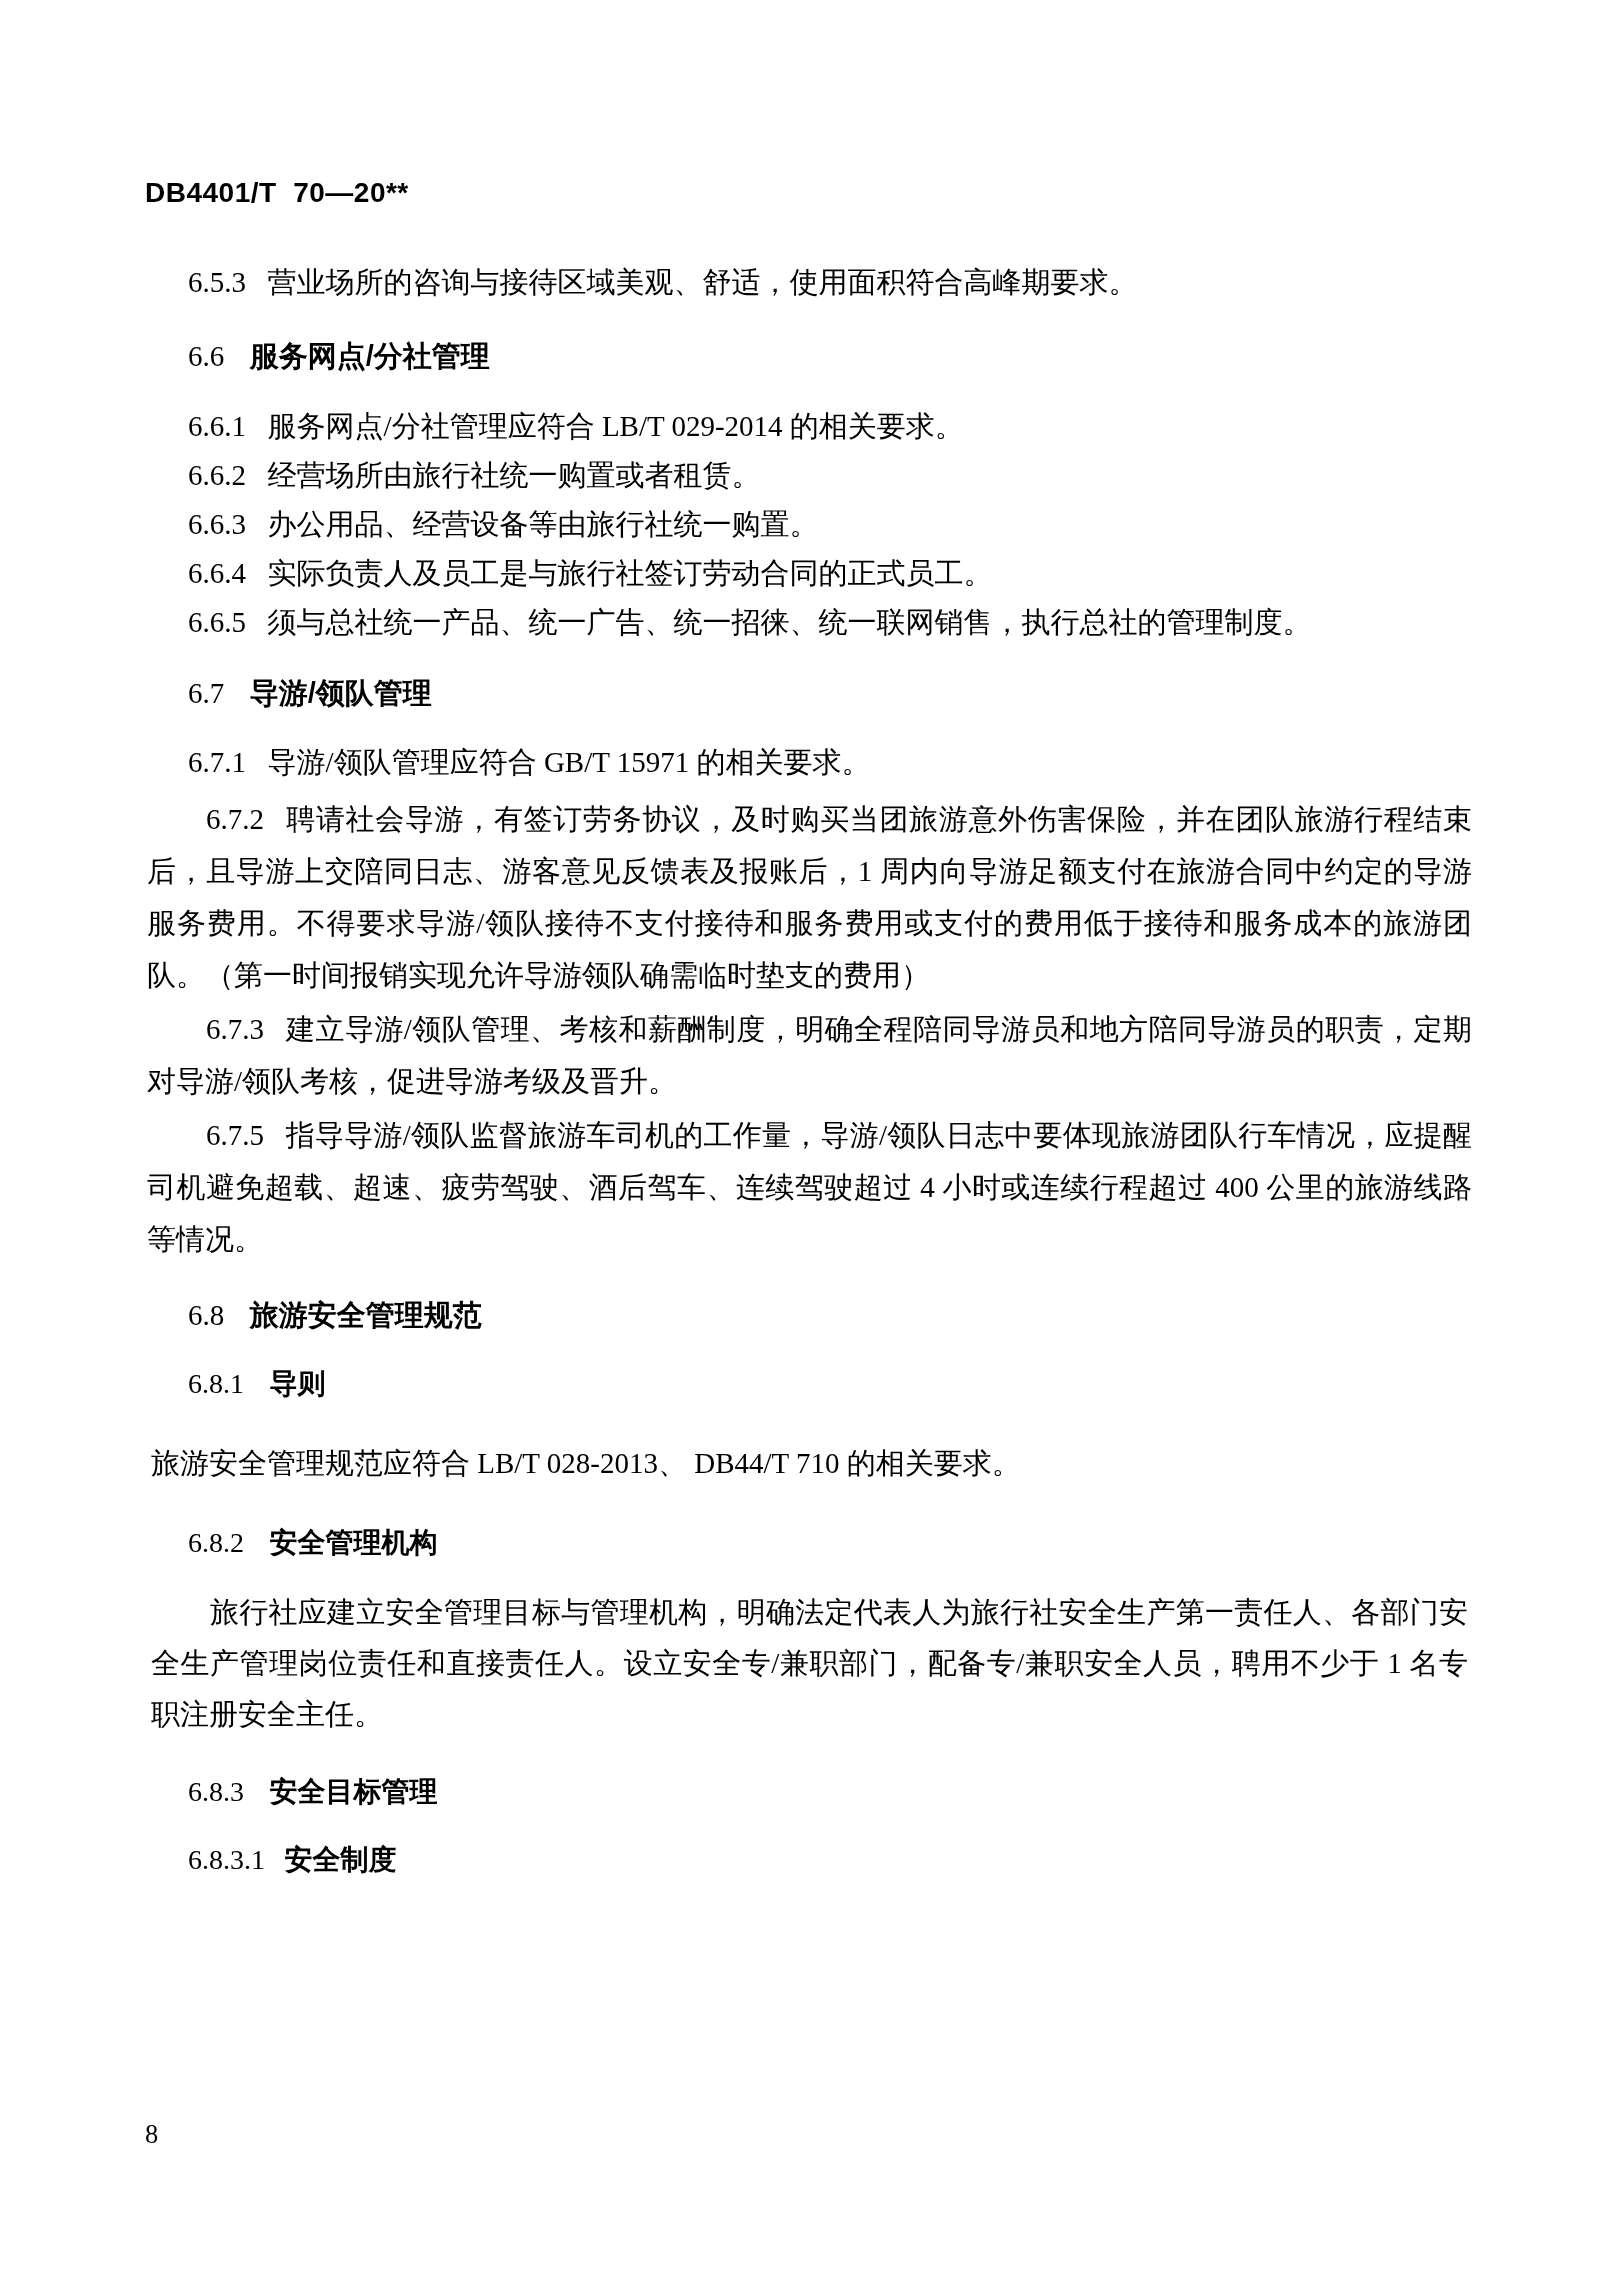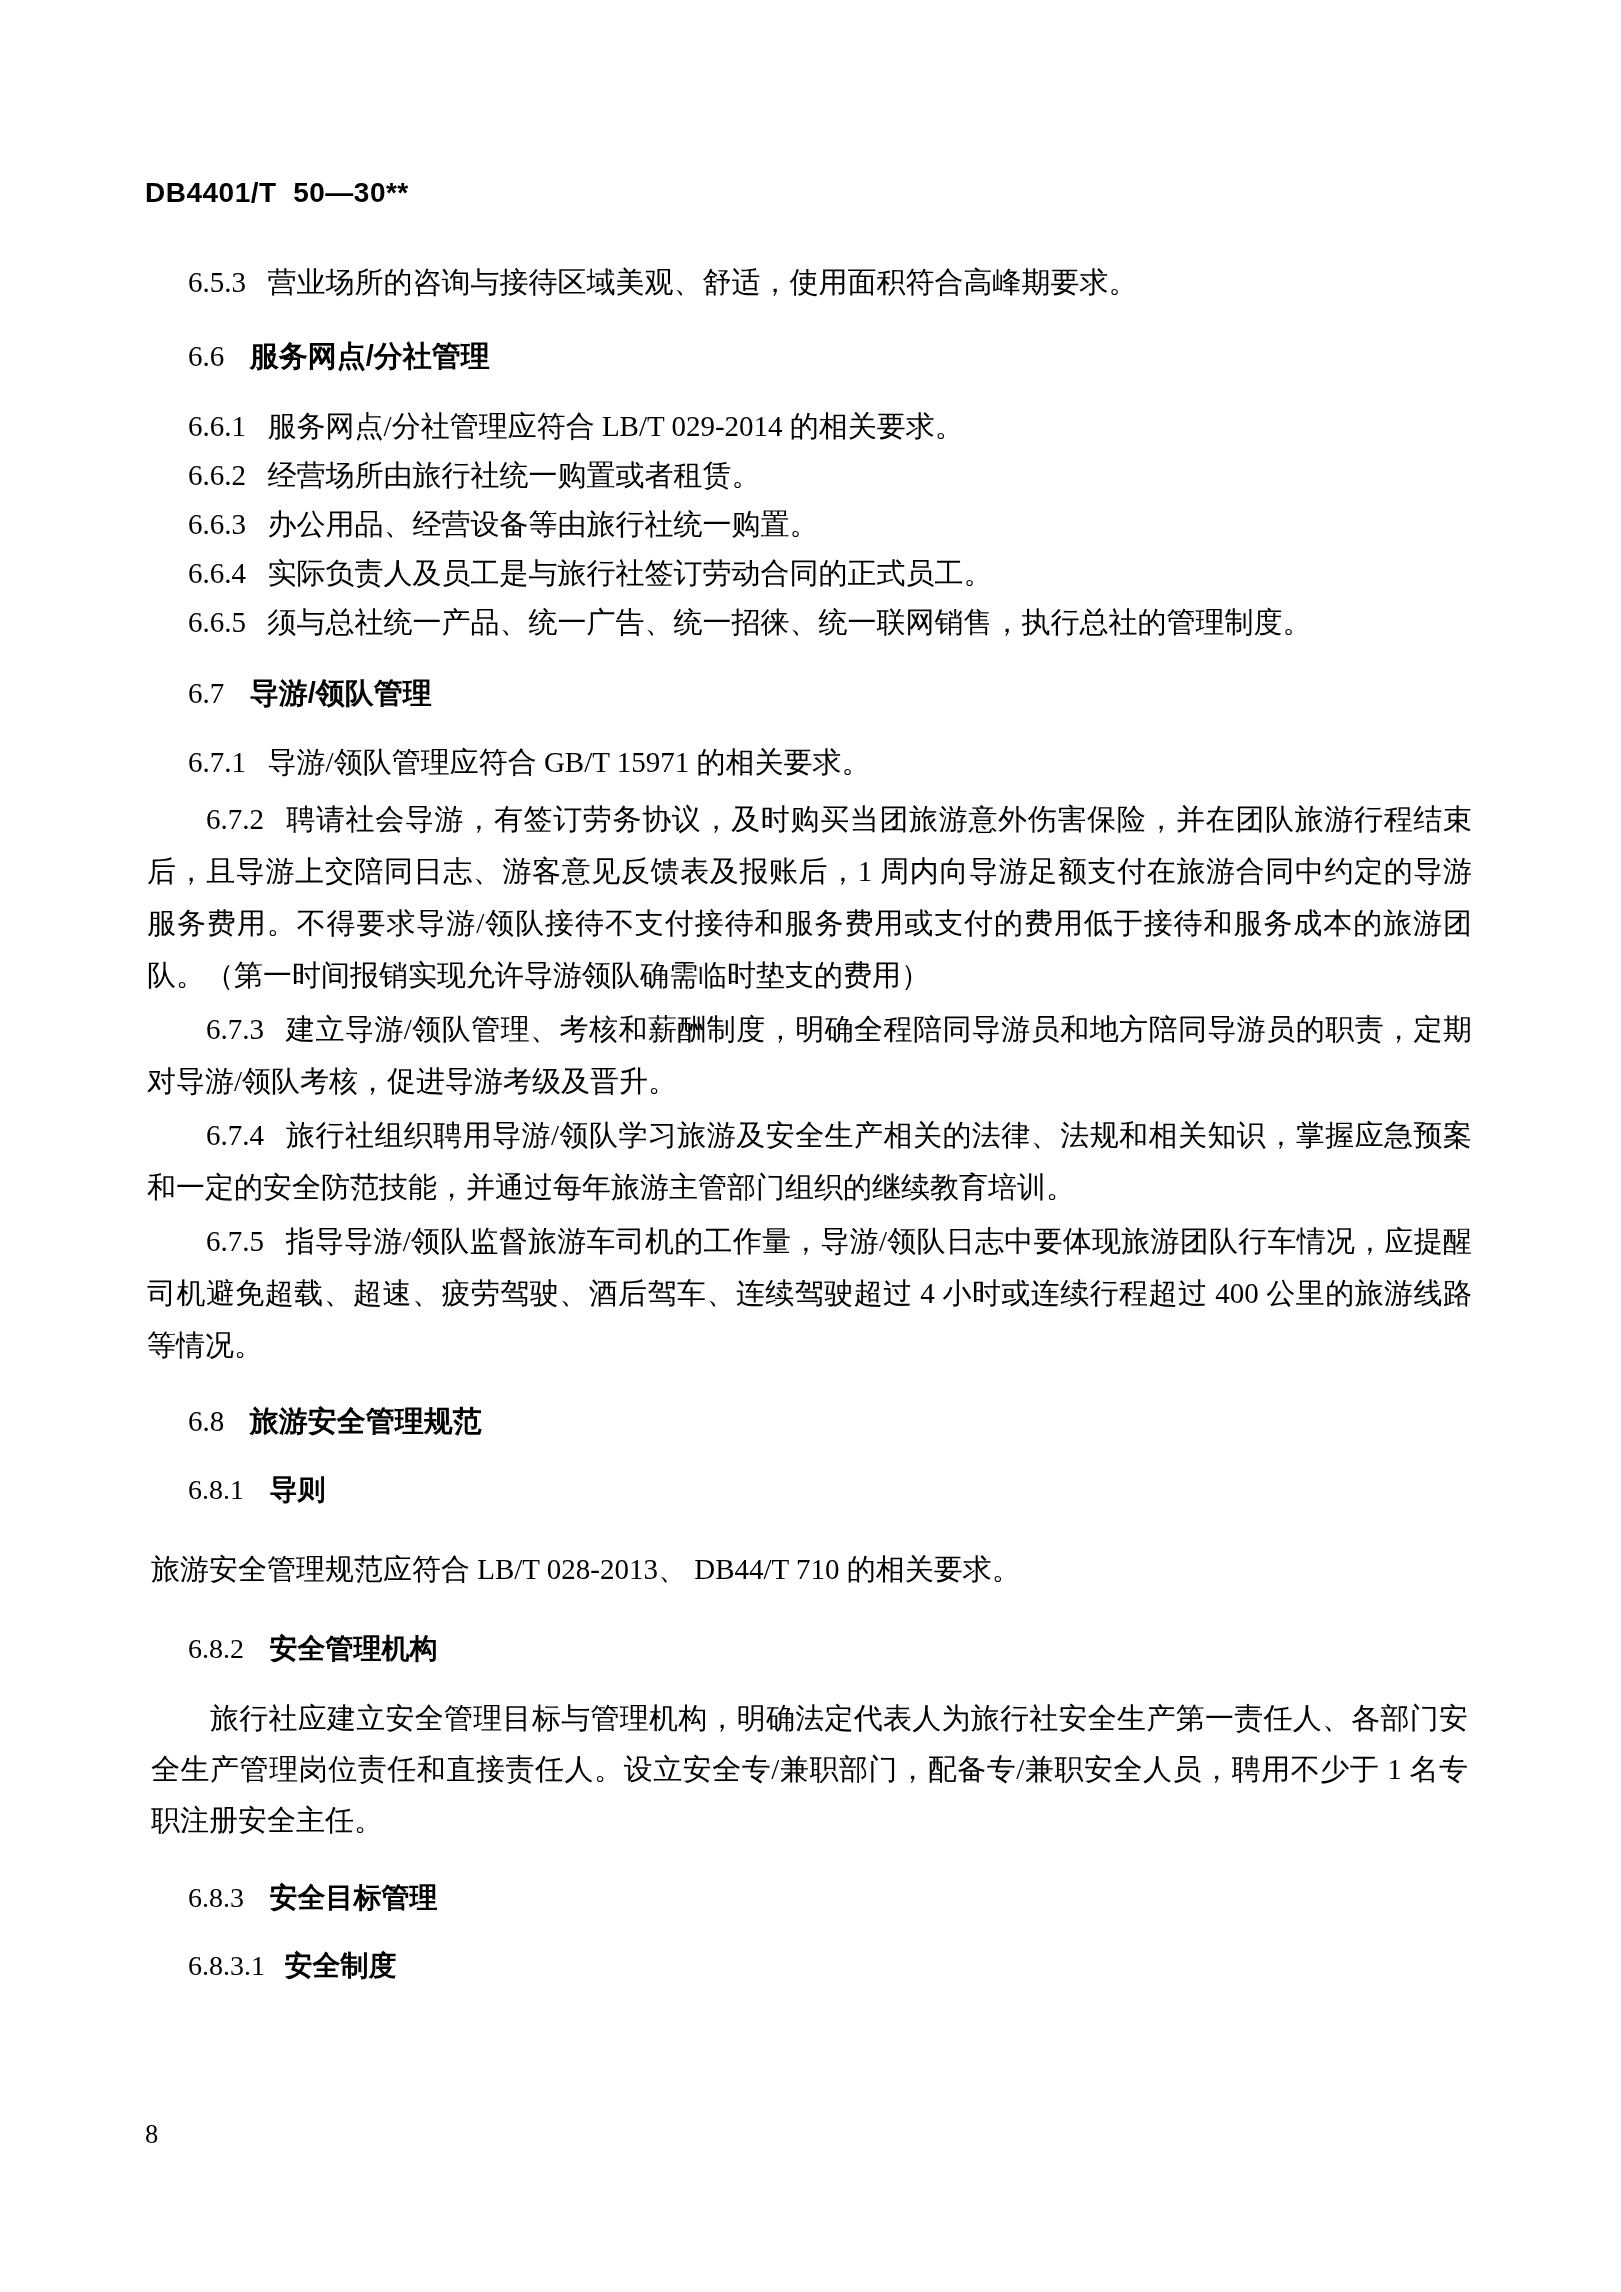--- a/index.html
+++ b/index.html
@@ -139,21 +139,21 @@
     line-height: 29px;
   }
 </style>
 </head>
 <body>
 
 <div class="page">
 
   <div class="page-inner">
 
-    <div class="doc-header">DB4401/T  50—30**</div>
+    <div class="doc-header">DB4401/T  70—20**</div>
 
     <div class="body-flow">
 
       <p class="clause">
         <span class="num">6.5.3</span><span>营业场所的咨询与接待区域美观、舒适，使用面积符合高峰期要求。</span>
       </p>
 
       <div class="sp-30"></div>
 
       <p class="h2">
@@ -193,23 +193,20 @@
       <div class="sp-4"></div>
 
       <p class="clause-para">
         <span class="num">6.7.2</span><span>聘请社会导游，有签订劳务协议，及时购买当团旅游意外伤害保险，并在团队旅游行程结束后，且导游上交陪同日志、游客意见反馈表及报账后，1 周内向导游足额支付在旅游合同中约定的导游服务费用。不得要求导游/领队接待不支付接待和服务费用或支付的费用低于接待和服务成本的旅游团队。（第一时间报销实现允许导游领队确需临时垫支的费用）</span>
       </p>
 
       <p class="clause-para">
         <span class="num">6.7.3</span><span>建立导游/领队管理、考核和薪酬制度，明确全程陪同导游员和地方陪同导游员的职责，定期对导游/领队考核，促进导游考级及晋升。</span>
       </p>
 
-      <p class="clause-para">
-        <span class="num">6.7.4</span><span>旅行社组织聘用导游/领队学习旅游及安全生产相关的法律、法规和相关知识，掌握应急预案和一定的安全防范技能，并通过每年旅游主管部门组织的继续教育培训。</span>
-      </p>
 
       <p class="clause-para">
         <span class="num">6.7.5</span><span>指导导游/领队监督旅游车司机的工作量，导游/领队日志中要体现旅游团队行车情况，应提醒司机避免超载、超速、疲劳驾驶、酒后驾车、连续驾驶超过 4 小时或连续行程超过 400 公里的旅游线路等情况。</span>
       </p>
 
       <div class="sp-30"></div>
 
       <p class="h2">
         <span class="num">6.8</span><span>旅游安全管理规范</span>
       </p>

